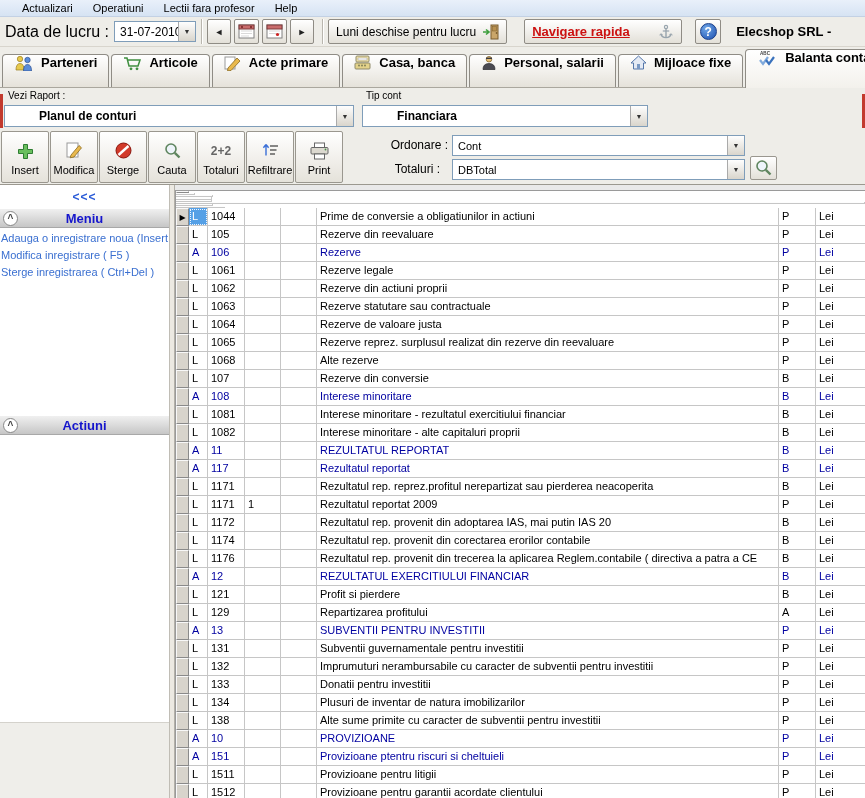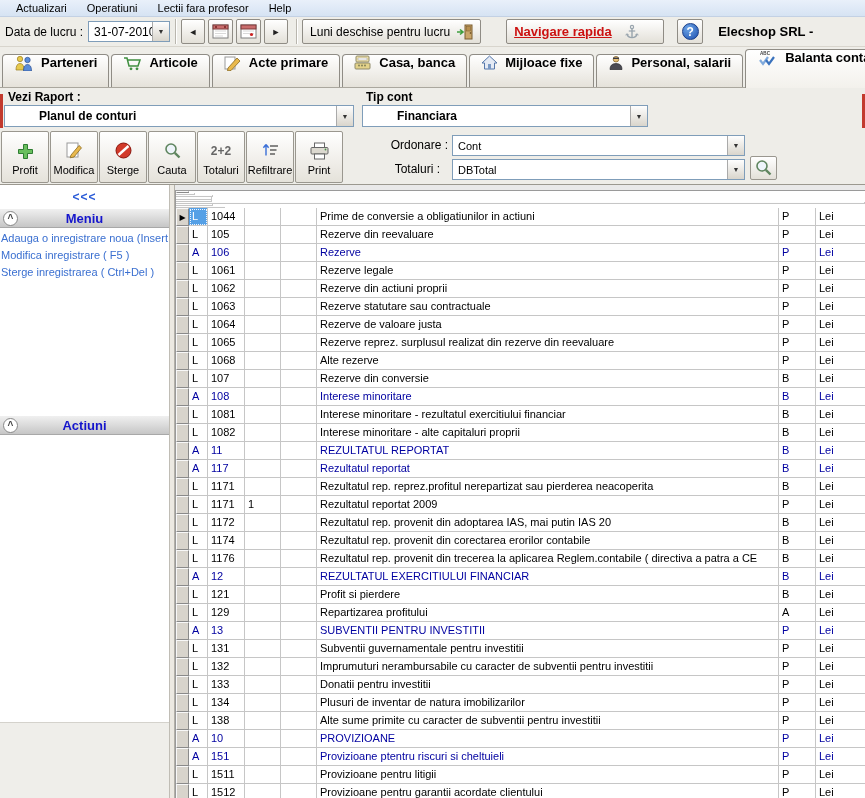--- a/index.html
+++ b/index.html
@@ -1,50 +1,50 @@
 <!DOCTYPE html>
 <html><head>
 <meta charset="utf-8">
 <style>
   * { box-sizing: border-box; margin: 0; padding: 0; }
   html,body { width:865px; height:798px; overflow:hidden; }
   body { font-family:"Liberation Sans", sans-serif; font-size:11px; background:#eeede8; color:#000; position:relative; }
 
   
-  .menubar { height:17px; background:linear-gradient(#e9f0fa,#d6e3f3); border-bottom:1px solid #c3d1e4; display:flex; align-items:center; padding-left:6px; }
+  .menubar { height:17px; background:linear-gradient(#e9f0fa,#d6e3f3); border-bottom:1px solid #c3d1e4; display:flex; align-items:center; padding-left:12px; }
   .mitem { padding:1px 10px 2px; cursor:default; }
 
   
   .toolbar { height:30px; display:flex; align-items:center; padding:0 5px; background:#eeede8; border-bottom:1px solid #d8d5cd; }
-  .tlabel { margin-right:5px; font-size:12px; }
+  .tlabel { margin-right:5px; font-size:16px; }
   .combo { display:flex; align-items:center; border:1px solid #7f9db9; background:#fff; height:21px; }
   .combo .cval { flex:1; padding:0 5px; white-space:nowrap; overflow:hidden; font-size:12px; }
   .combo .cbtn { width:17px; align-self:stretch; background:linear-gradient(#fefefe,#d9d5cc); border-left:1px solid #aaa; display:flex; align-items:center; justify-content:center; font-size:7px; color:#333; }
   .datecombo { width:82px; }
   .vsep { width:1px; height:25px; background:#b9b6ae; box-shadow:1px 0 0 #fff; margin:0 5px; }
   .tbtn { height:25px; min-width:24px; border:1px solid #8f8c85; border-radius:2px; background:linear-gradient(#ffffff,#e3e0d8); display:flex; align-items:center; justify-content:center; margin-right:3px; padding:0 3px; }
   .arrowglyph { font-size:9px; color:#222; }
   .wordbtn { font-size:12px; gap:6px; padding:0 7px;justify-content:center; }
-  .quicknav { margin-left:22px; width:158px; justify-content:flex-start; }
+  .quicknav { margin-left:14px; width:158px; justify-content:space-between; }
   .quicknav .qtext { color:#cc1111; font-weight:bold; font-size:13px; text-decoration:underline; margin-right:6px; }
   .helpbtn { margin-left:10px; width:26px; }
   .helpcircle { width:17px; height:17px; border-radius:50%; background:radial-gradient(circle at 35% 30%, #6fa7e8, #1d4fae); color:#fff; font-weight:bold; font-size:12px; display:flex; align-items:center; justify-content:center; border:1px solid #1a3f8a; }
   .company { font-weight:bold; font-size:13px; margin-left:12px; }
 
   
   .tabbar { height:41px; background:#eeede8; display:flex; align-items:flex-end; padding-left:2px; border-bottom:1px solid #aaa79e; }
   .tab { height:33px; display:flex; align-items:flex-start; gap:7px; padding:0 11px; margin-right:2px; border:1px solid #8f8c85; border-bottom:none; border-radius:4px 4px 0 0; background:linear-gradient(#ffffff,#e5e2da); font-weight:bold; font-size:13px; white-space:nowrap; }
   .tab.active { height:39px; background:linear-gradient(#ffffff,#f3f1ec); margin-bottom:-1px; position:relative; z-index:2; }
   .tabicon { display:flex; align-items:center; }
 
   
   .filterbar { height:42px; background:#eeede8; position:relative; }
   .filterbar::before, .filterbar::after { content:""; position:absolute; top:6px; bottom:2px; width:3px; background:#c23a2e; }
   .filterbar::before { left:0; } .filterbar::after { right:0; }
-  .flabel { position:absolute; top:2px; font-weight:bold; font-size:12px; }
+  .flabel { position:absolute; top:2px; font-weight:normal; font-size:10px; }
   .fcombo { position:absolute; top:17px; height:22px;padding-left:29px; }
   .fcombo .cval { font-weight:bold; }
 
   
   .actionbar { height:55px; background:#eeede8; border-bottom:1px solid #9b988f; position:relative; display:flex; }
   .abtn { width:48px; height:52px; margin:1px 0 0 1px; border:1px solid #9a978f; border-radius:2px; background:linear-gradient(#ffffff,#e5e2da); display:flex; flex-direction:column; align-items:center; justify-content:center; gap:1px; }
   .abtn .aicon { height:24px; display:flex; align-items:center; justify-content:center; }
   .abtn .albl { font-size:11px; }
   .totglyph { font-size:12px; color:#666; font-weight:bold; }
   .olabel { position:absolute; width:66px; text-align:right; font-size:12px; }
@@ -190,36 +190,36 @@
           <rect x="4" y="3" width="9" height="2" fill="#fff" stroke="#999" stroke-width="0.5"></rect>
           <circle cx="5" cy="10.5" r="0.9" fill="#7a7a55"></circle>
           <circle cx="8" cy="10.5" r="0.9" fill="#7a7a55"></circle>
           <circle cx="11" cy="10.5" r="0.9" fill="#7a7a55"></circle>
         </svg>
       </span>
       <span>Casa, banca</span>
     </div>
     <div class="tab">
       <span class="tabicon">
-        <svg width="17" height="15" viewBox="0 0 17 15">
-          <path d="M8.5 1 L16 8 H13.5 V14 H3.5 V8 H1 Z" fill="#e4eaf4" stroke="#5577aa"></path>
-          <rect x="7" y="9" width="3" height="5" fill="#7a99c4"></rect>
-        </svg>
-      </span>
-      <span>Mijloace fixe</span>
-    </div>
-    <div class="tab">
-      <span class="tabicon">
         <svg width="16" height="15" viewBox="0 0 16 15">
           <circle cx="8" cy="4.2" r="2.8" fill="#e7c077" stroke="#7a5c22" stroke-width="0.7"></circle>
           <path d="M5 2.6 h6 v1.4 h-6 z" fill="#3a3a42"></path>
           <path d="M2 14.5 q0-6 6-6 q6 0 6 6 z" fill="#4a4a52" stroke="#26262c" stroke-width="0.7"></path>
         </svg>
       </span>
       <span>Personal, salarii</span>
+    </div>
+    <div class="tab">
+      <span class="tabicon">
+        <svg width="17" height="15" viewBox="0 0 17 15">
+          <path d="M8.5 1 L16 8 H13.5 V14 H3.5 V8 H1 Z" fill="#e4eaf4" stroke="#5577aa"></path>
+          <rect x="7" y="9" width="3" height="5" fill="#7a99c4"></rect>
+        </svg>
+      </span>
+      <span>Mijloace fixe</span>
     </div>
     <div class="tab active">
       <span class="tabicon">
         <svg width="21" height="17" viewBox="0 0 21 17">
           <text x="3" y="5" font-size="4.6" fill="#444" font-family="sans-serif">ABC</text>
           <path d="M3 10 L6 14 L11 7" fill="none" stroke="#7fa9dc" stroke-width="2.2"></path>
           <path d="M9 10 L12 14 L17 7" fill="none" stroke="#3a72bd" stroke-width="2.2"></path>
         </svg>
       </span>
       <span>Balanta contabila</span>
@@ -240,21 +240,21 @@
 </div>
 
 <div class="actionbar">
   <div style="display:flex" id="abtns">
       <div class="abtn">
         <span class="aicon">
           <svg width="21" height="19" viewBox="0 0 21 19">
             <path d="M8.5 3.5 h4 v5 h5 v4 h-5 v5 h-4 v-5 h-5 v-4 h5 z" fill="#6abf5e" stroke="#2e7d32"></path>
           </svg>
         </span>
-        <span class="albl">Profit</span>
+        <span class="albl">Insert</span>
       </div>
       <div class="abtn">
         <span class="aicon">
           <svg width="19" height="19" viewBox="0 0 19 19">
             <rect x="2" y="2" width="11" height="14" fill="#fff" stroke="#999"></rect>
             <path d="M6 14 L14 4.5 L16.5 6.8 L9 16 L5.2 16.8 Z" fill="#e9b94d" stroke="#8a6a1f" stroke-width="0.8"></path>
           </svg>
         </span>
         <span class="albl">Modifica</span>
       </div>

